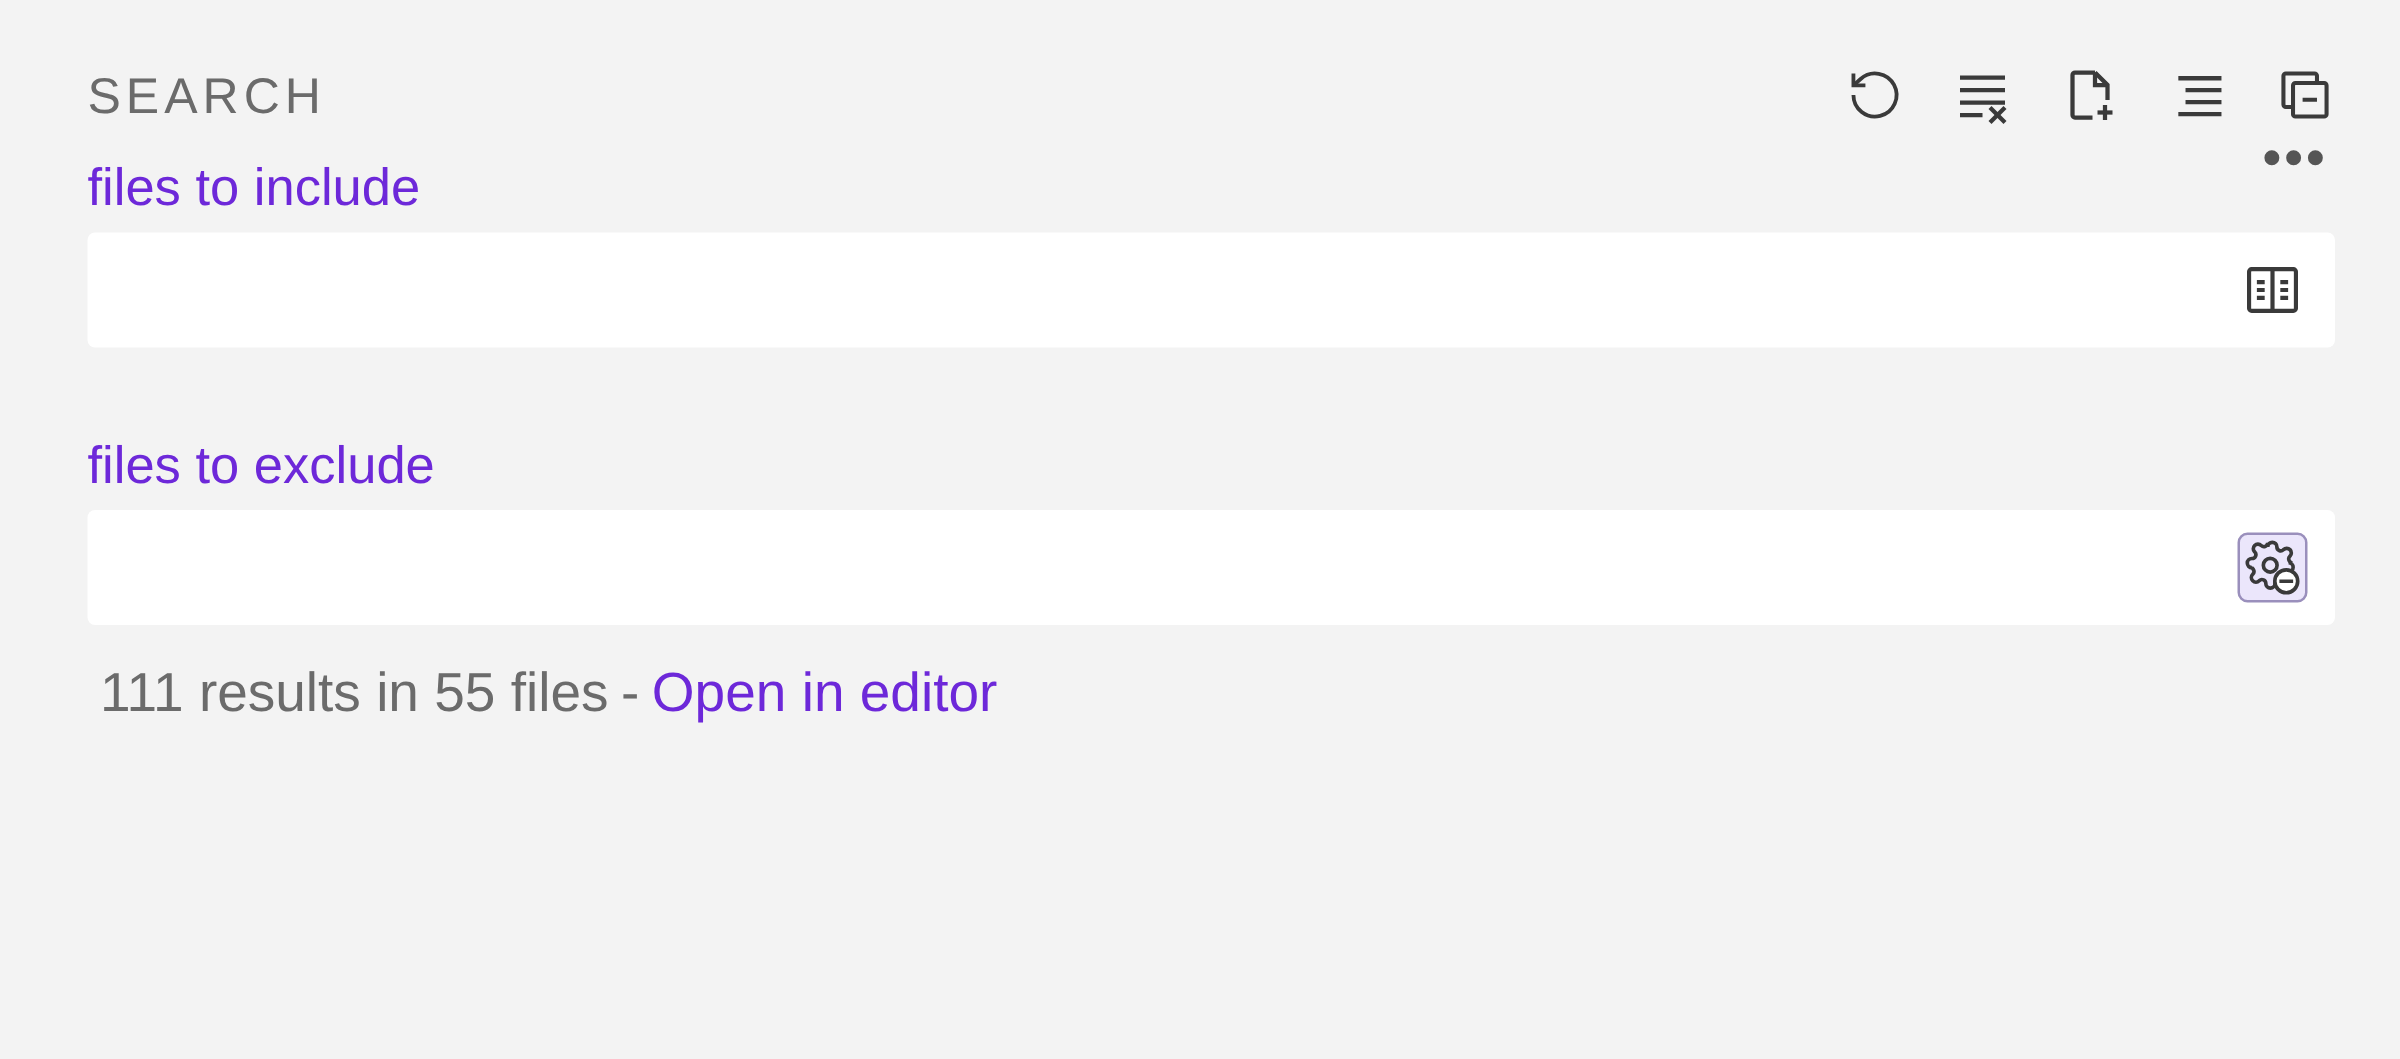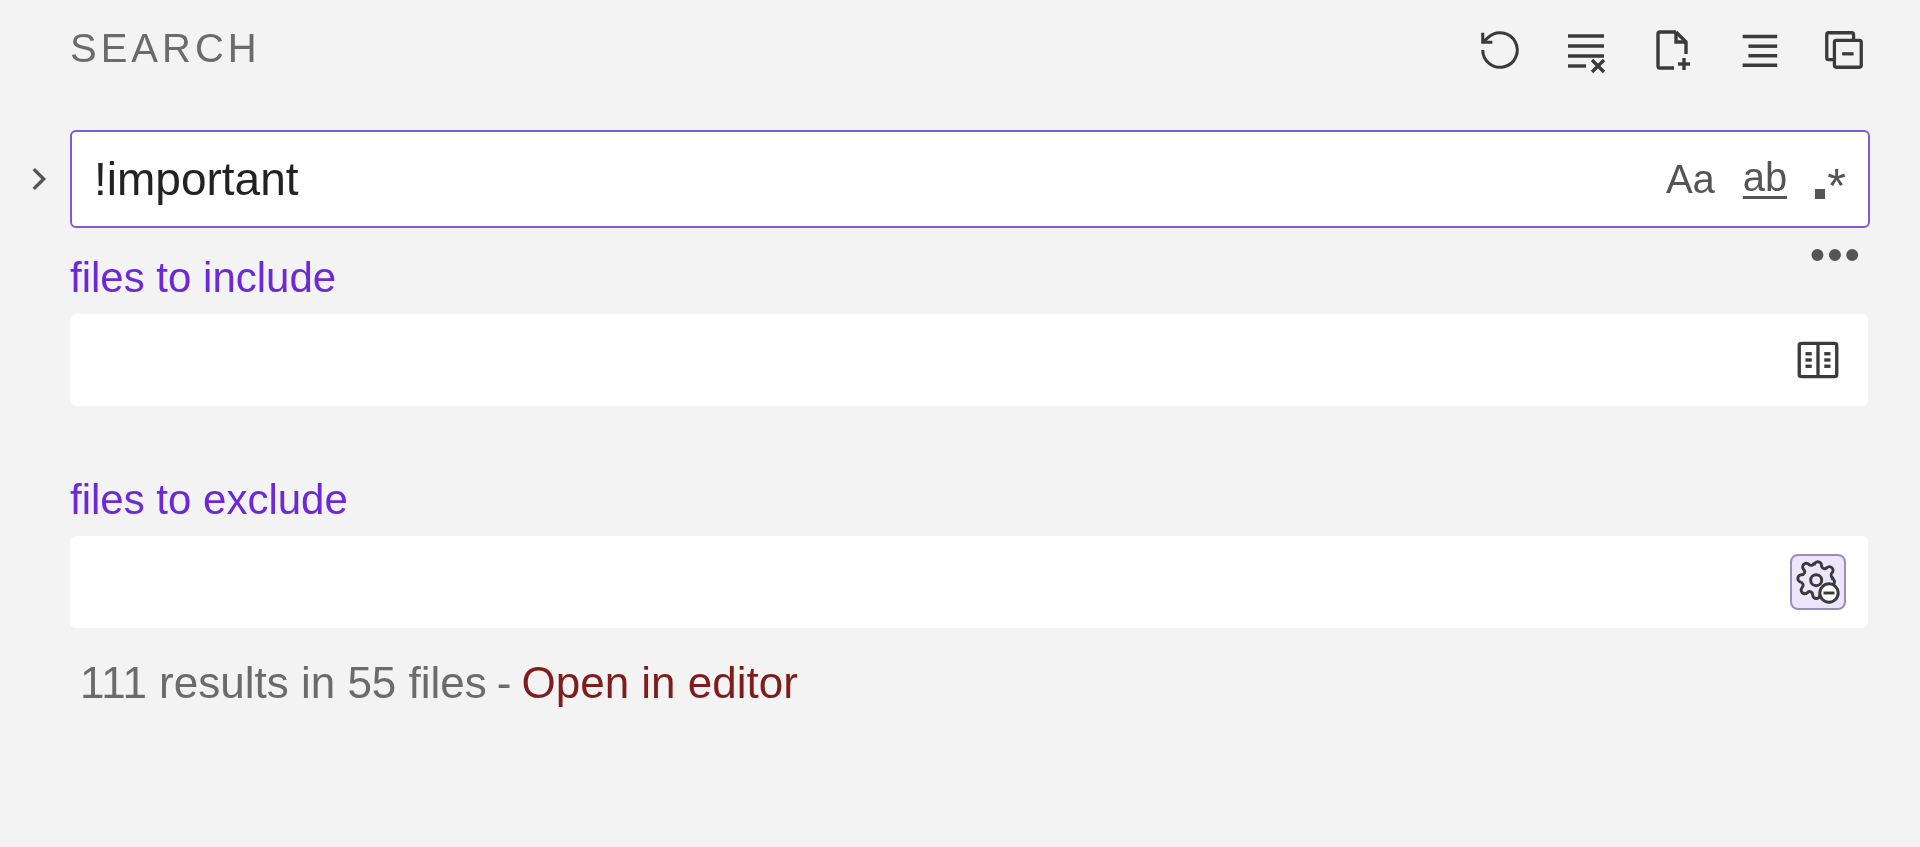--- a/index.html
+++ b/index.html
@@ -10,21 +10,21 @@
     color: #333;
     overflow: hidden;
   }
   .panel {
     width: 100%;
     height: 100%;
     padding: 0;
   }
   .header {
     display: flex;
-    align-items: flex-start;
+    align-items: flex-end;
     justify-content: space-between;
     padding: 26px 52px 0 70px;
     height: 100px;
     gap: 12px;
   }
   .header-title {
     font-size: 40px;
     letter-spacing: 4px;
     color: #6b6b6b;
     font-weight: 400;
@@ -164,21 +164,21 @@
 
   .results-row {
     padding: 30px 52px 0 80px;
     font-size: 44px;
     color: #6b6b6b;
     display: flex;
     gap: 0;
     align-items: baseline;
   }
   .results-link {
-    color: #7f1d1d;
+    color: #6d28d9;
     cursor: pointer;
     text-align: center;
   }
   .results-sep { margin: 0 10px; }
   input.bare {
     border: none;
     outline: none;
     background: transparent;
     flex: 1;
     font-size: 40px;
@@ -229,42 +229,20 @@
       <div class="icon-btn" title="Collapse All">
         <svg width="46" height="46" viewBox="0 0 24 24" fill="none" stroke-width="1.7">
             <rect x="7" y="7" width="14" height="14" rx="1"></rect>
             <path d="M7 17H4a1 1 0 0 1-1-1V4a1 1 0 0 1 1-1h12a1 1 0 0 1 1 1v3"></path>
             <line x1="11" y1="14" x2="17" y2="14"></line>
           </svg>
       </div>
     </div>
   </div>
 
-  <div class="search-row">
-    <div class="chevron-toggle">
-      <svg width="34" height="34" viewBox="0 0 24 24" fill="none" stroke-width="2.4" stroke="#555">
-          <polyline points="9 5 16 12 9 19"></polyline>
-        </svg>
-    </div>
-    <div class="search-input">
-      <input type="text" value="!important" style="">
-      <div class="input-icons">
-        <div class="input-icon">
-            <span>Aa</span>
-          </div>
-        <div class="input-icon">
-            <span class="ab-underline">ab</span>
-          </div>
-        <div class="input-icon regex-icon">
-          <div class="regex-dot"></div>
-            <div class="regex-star">*</div>
-        </div>
-      </div>
-    </div>
-  </div>
 
   <div class="details-row">
     <div class="ellipsis-icon">•••</div>
   </div>
 
   <div class="field-block">
     <div class="field-label">files to include</div>
     <div class="text-input">
       <input class="bare" type="text" value="" style="">
       <div class="inline-icon-btn">

